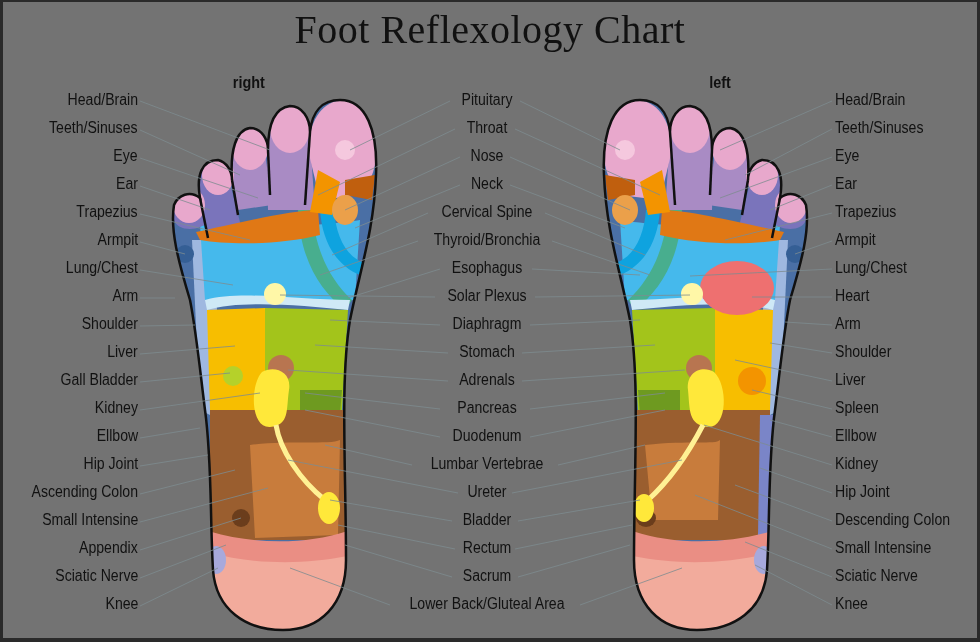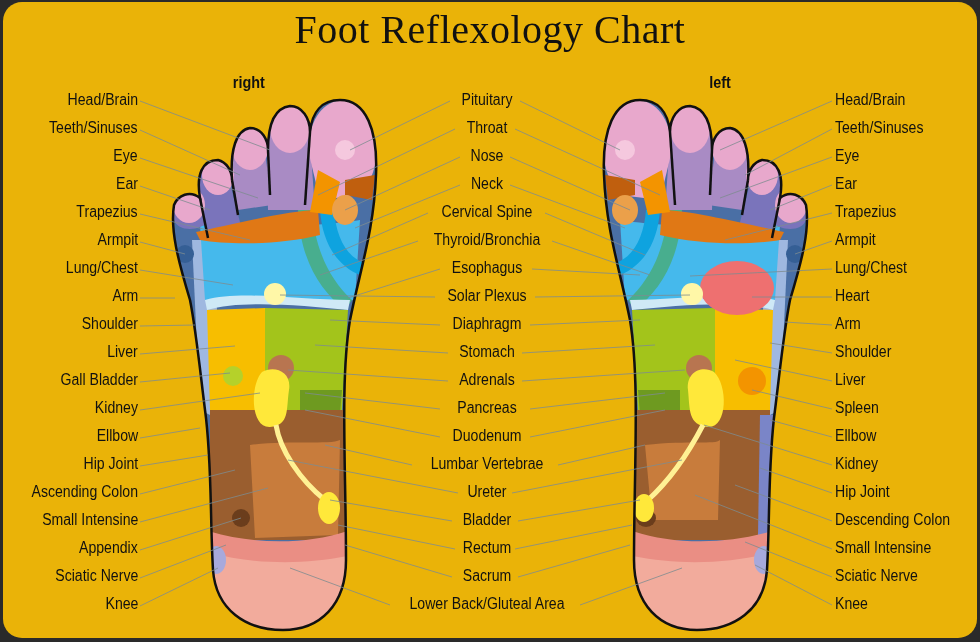--- a/index.html
+++ b/index.html
@@ -1,17 +1,17 @@
 <!DOCTYPE html>
 <html><head>
 <meta charset="utf-8">
 <style>
   html,body{margin:0;padding:0;}
   body{width:980px;height:642px;overflow:hidden;background:#2a2a2a;}
-  #stage{position:absolute;left:3px;top:2px;width:974px;height:636px;background:#eab308;overflow:hidden;border-radius:19px;}
+  #stage{position:absolute;left:3px;top:2px;width:974px;height:636px;background:#737373;overflow:hidden;}
   .title{position:absolute;left:0;right:0;top:4px;text-align:center;font-family:"Liberation Serif","DejaVu Serif",serif;font-size:40px;color:#111;letter-spacing:0.5px;}
   .side-label{position:absolute;top:72px;font-family:"Liberation Sans","DejaVu Sans",sans-serif;font-weight:bold;font-size:16px;color:#111;transform:scaleX(0.9);}
   .lbl{position:absolute;font-family:"Liberation Sans","DejaVu Sans",sans-serif;font-size:16px;color:#111;line-height:20px;white-space:nowrap;transform:scaleX(0.88);}
   .lbl.r{transform-origin:right center;text-align:right;}
   .lbl.c{transform-origin:center center;text-align:center;}
   .lbl.l{transform-origin:left center;text-align:left;}
   svg#art{position:absolute;left:0;top:0;}
 </style>
 </head>
 <body>

